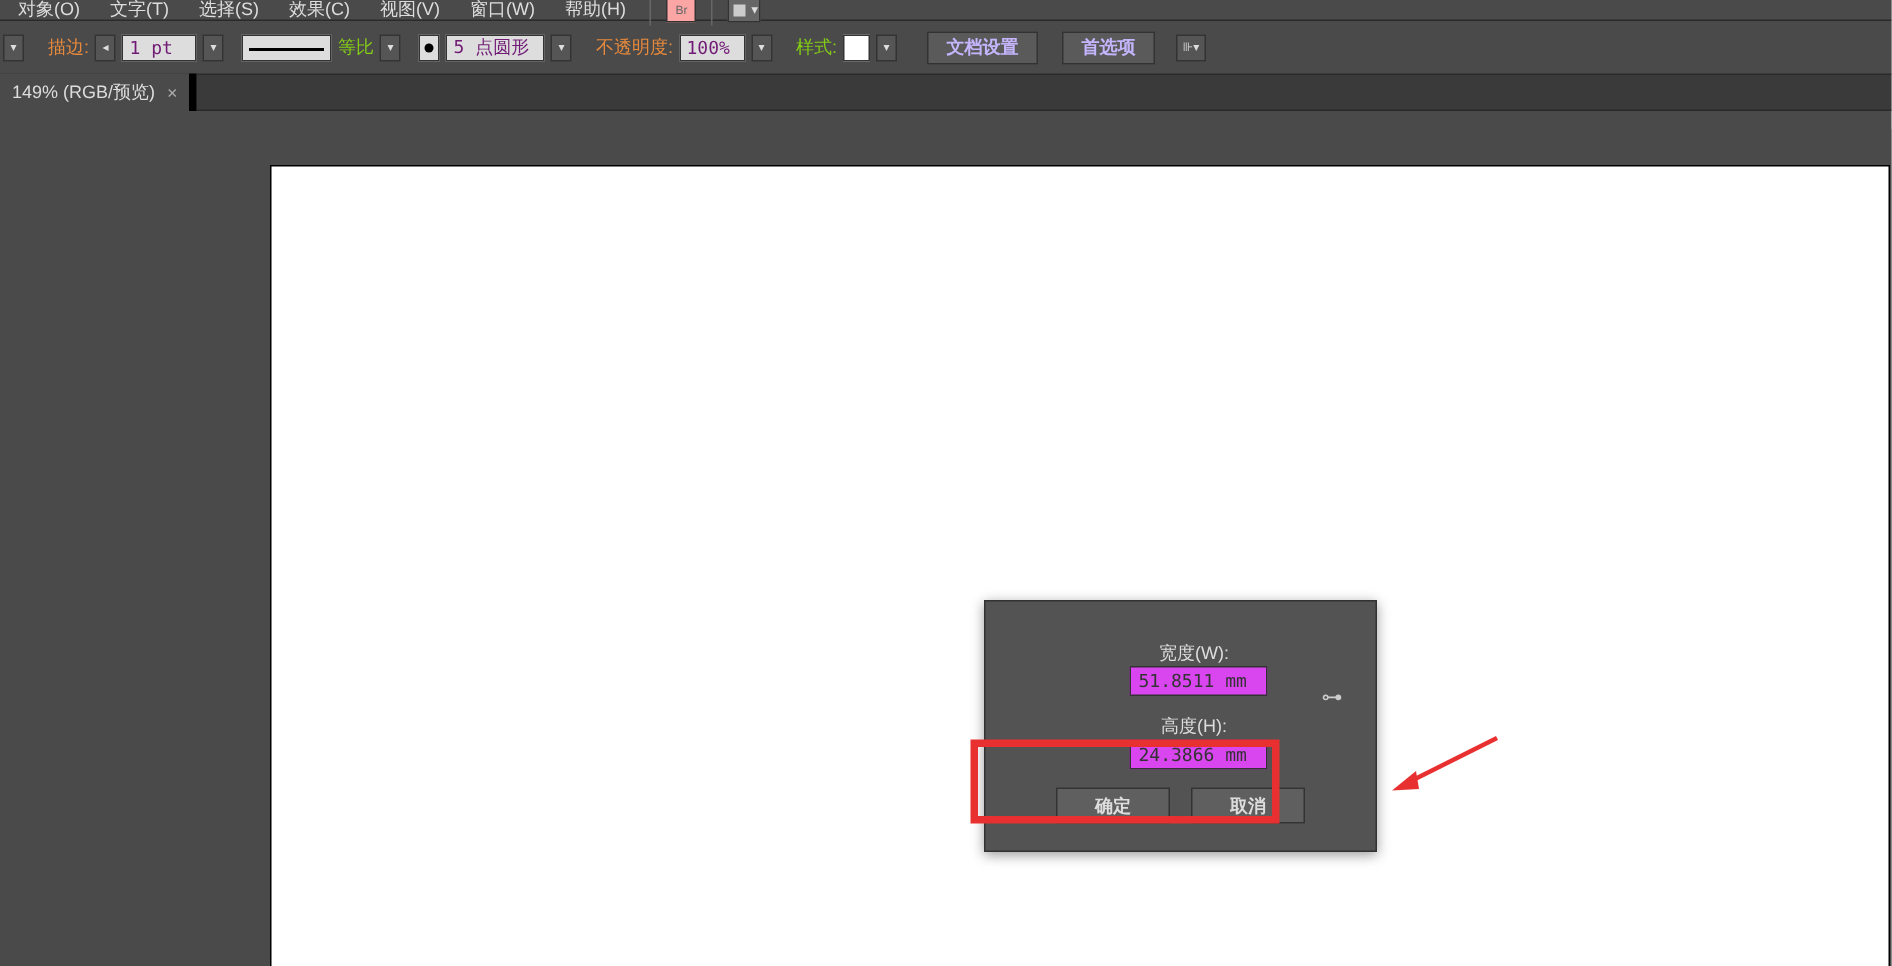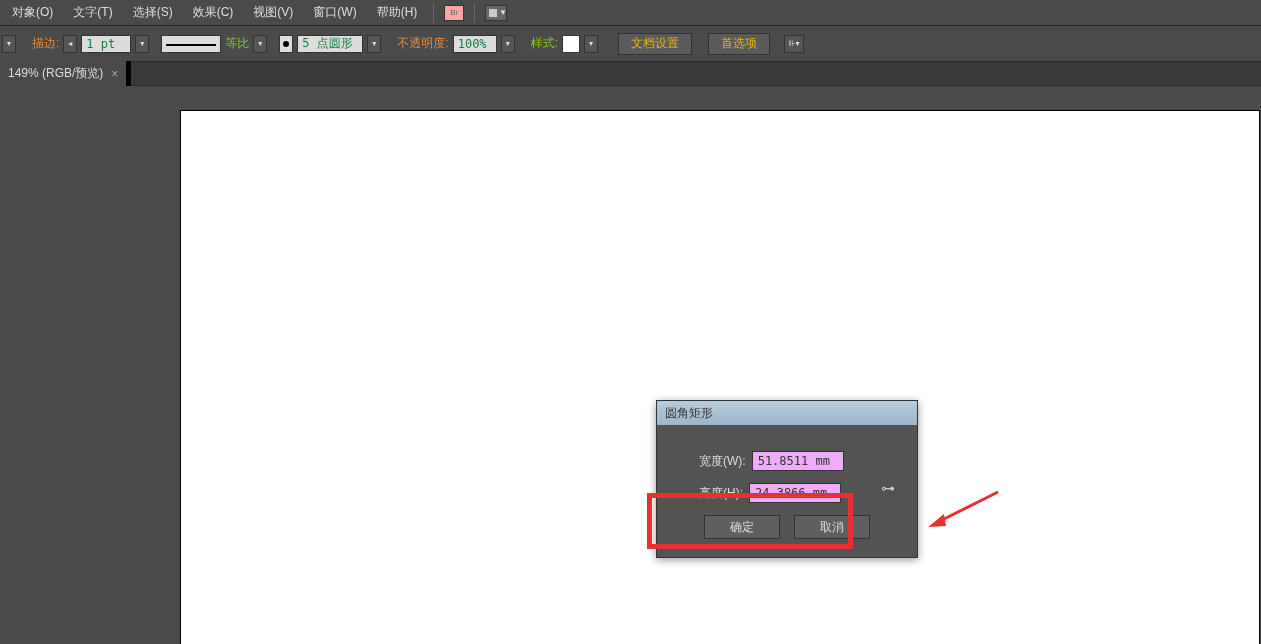--- a/index.html
+++ b/index.html
@@ -10,21 +10,21 @@
       font-size: 12px;
     }
     body {
       width: 1261px;
       height: 644px;
       background: #4a4a4a;
       overflow: hidden;
       position: relative;
     }
     .menubar {
-      height: 26px;
+      height: 14px;
       background: #4a4a4a;
       display: flex;
       align-items: center;
       padding-left: 2px;
       border-bottom: 1px solid #2a2a2a;
     }
     .menu-item {
       color: #ddd;
       padding: 4px 10px;
       cursor: pointer;
@@ -95,21 +95,21 @@
     .label-orange {
       color: #e88a3c;
     }
     .label-gray {
       color: #84cc16;
     }
     .input-box {
       height: 18px;
       background: #ddd;
       border: 1px solid #333;
-      color: #15803d;
+      color: #701a75;
       font-family: monospace;
       padding: 0 4px;
       display: flex;
       align-items: center;
     }
     .stroke-box {
       width: 60px;
       height: 18px;
       background: #ddd;
       border: 1px solid #333;
@@ -137,24 +137,25 @@
       content: '';
       width: 6px;
       height: 6px;
       background: #000;
       border-radius: 50%;
     }
     .toolbar-btn {
       height: 22px;
       background: #5a5a5a;
       border: 1px solid #333;
-      color: #eab308;
+      color: #c4b5fd;
       padding: 0 12px;
       display: flex;
       align-items: center;
+      font-weight: bold;
     }
     .color-swatch {
       width: 18px;
       height: 18px;
       background: #fff;
       border: 1px solid #333;
     }
     .tab-bar {
       height: 24px;
       background: #3a3a3a;
@@ -213,47 +214,49 @@
     .dialog-body {
       padding: 26px 18px 18px 18px;
       position: relative;
     }
     .dialog-row {
       display: flex;
       align-items: center;
       margin-bottom: 12px;
       justify-content: flex-start;
       padding-left: 24px;
+      flex-direction: column;
     }
     .dialog-label {
       color: #ddd;
       margin-right: 6px;
     }
     .dialog-input {
       width: 92px;
       height: 20px;
-      background: #f0abfc;
+      background: #d946ef;
       border: 1px solid #333;
       color: #333;
       font-family: monospace;
       padding: 0 5px;
       font-size: 12px;
     }
     .dialog-link {
       position: absolute;
       right: 22px;
       top: 55px;
       color: #ccc;
       font-size: 14px;
     }
     .dialog-buttons {
       display: flex;
       gap: 14px;
       justify-content: center;
       margin-top: 10px;
+      font-weight: bold;
     }
     .dialog-btn {
       width: 76px;
       height: 24px;
       background: #5f5f5f;
       border: 1px solid #333;
       color: #ddd;
       display: flex;
       align-items: center;
       justify-content: center;
@@ -326,21 +329,20 @@
     <span>149% (RGB/预览)</span>
     <span class="tab-close">×</span>
   </div>
 </div>
 
 <div class="canvas-area">
   <div class="canvas"></div>
 </div>
 
 <div class="dialog">
-  <div class="dialog-title">圆角矩形</div>
   <div class="dialog-body">
     <div class="dialog-row">
       <span class="dialog-label">宽度(W):</span>
       <input class="dialog-input" value="51.8511 mm" style="">
     </div>
     <div class="dialog-row">
       <span class="dialog-label">高度(H):</span>
       <input class="dialog-input" value="24.3866 mm" style="">
     </div>
     <div class="dialog-link">⊶</div>

